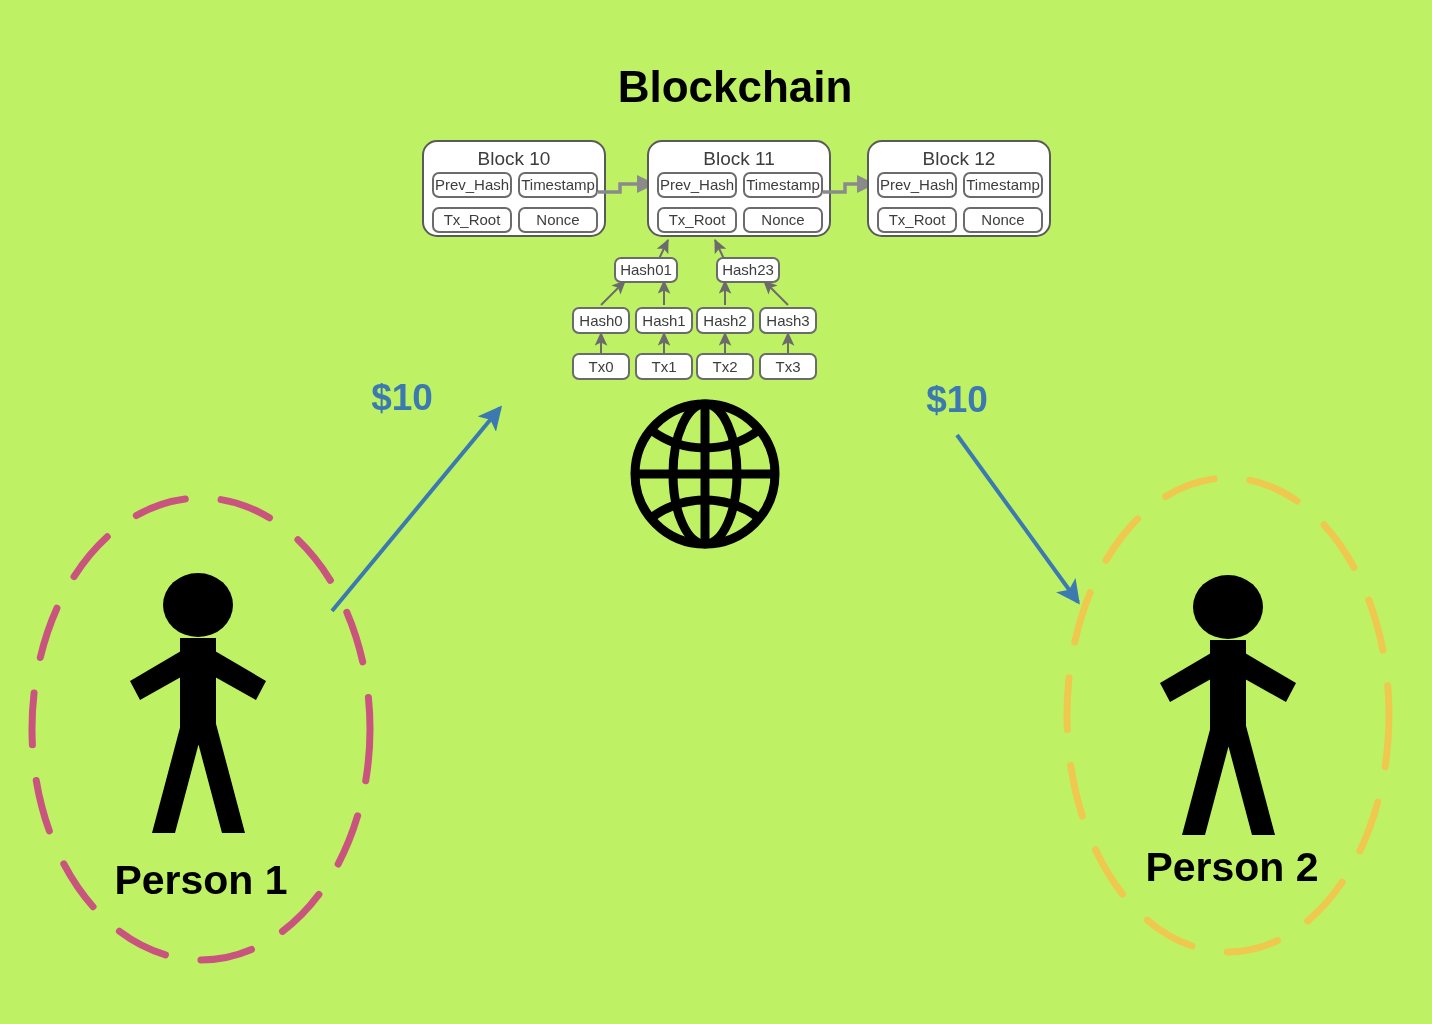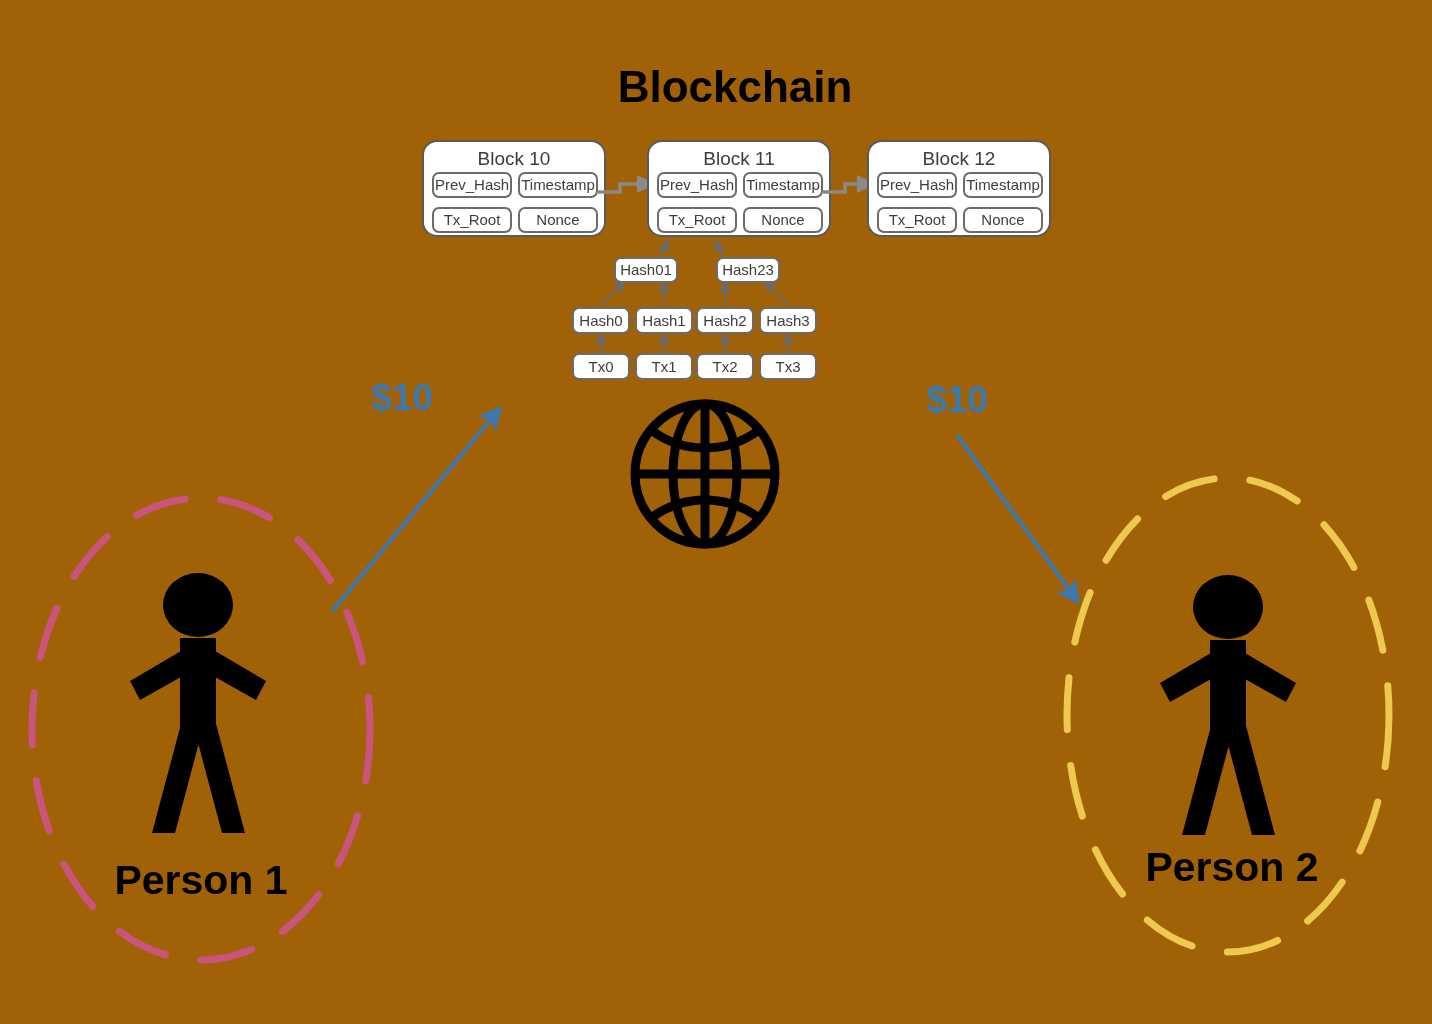--- a/index.html
+++ b/index.html
@@ -7,21 +7,21 @@
     padding: 0;
     background: #ffffff;
   }
   body {
     font-family: "Liberation Sans", sans-serif;
   }
   #canvas {
     position: relative;
     width: 1432px;
     height: 1024px;
-    background: #a16207;
+    background: #bef264;
     overflow: hidden;
   }
   #scene {
     position: absolute;
     inset: 0;
     width: 1432px;
     height: 1024px;
   }
   .t-title {
     font-family: "Liberation Sans", sans-serif;

